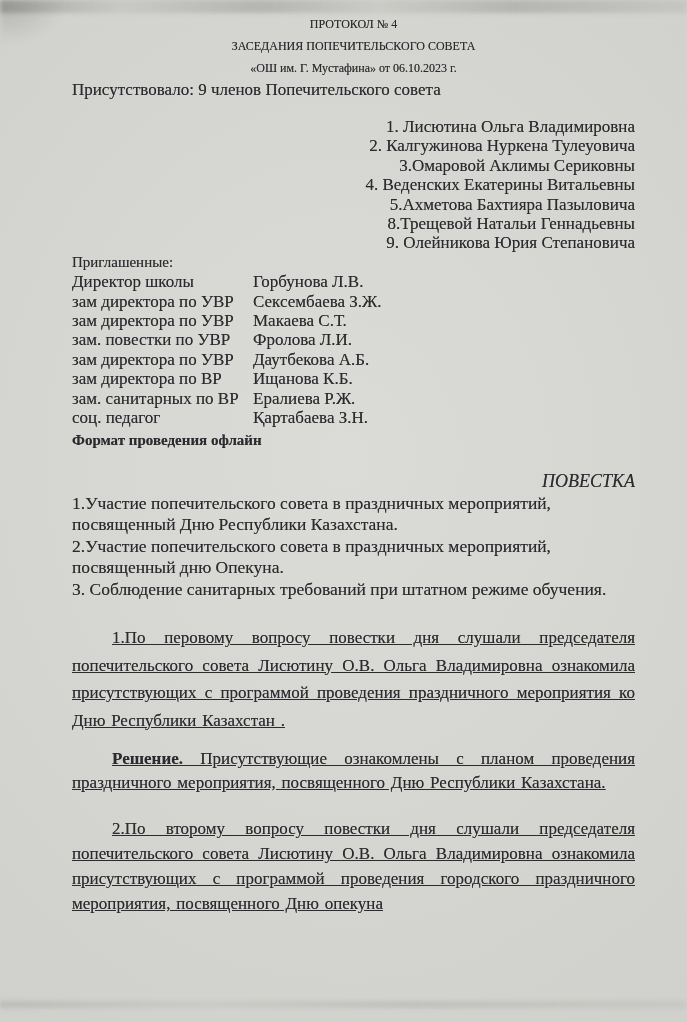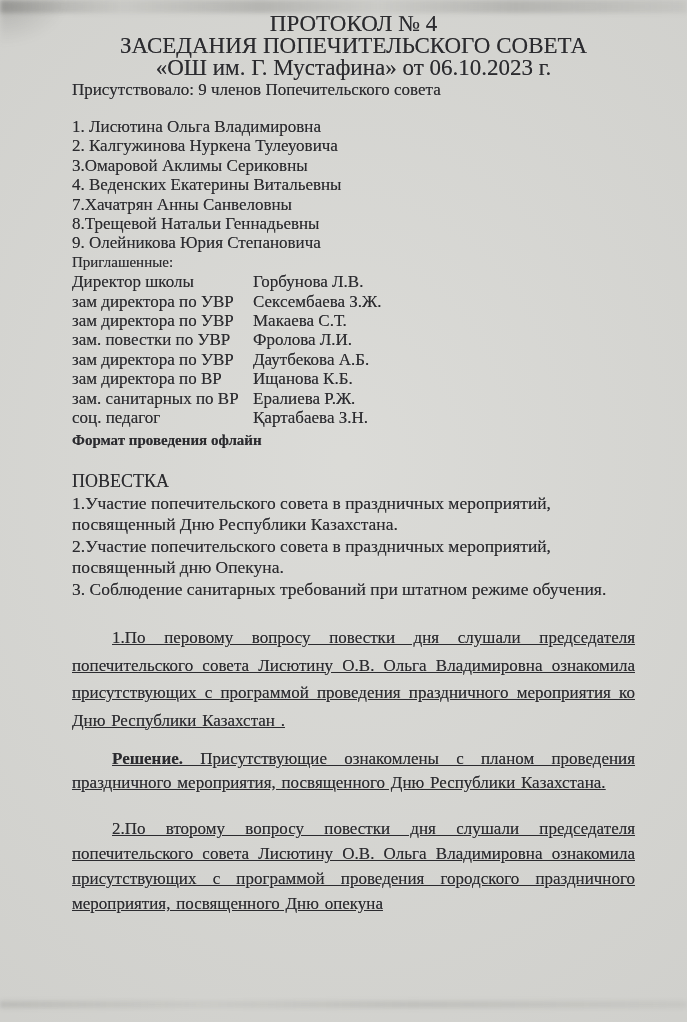--- a/index.html
+++ b/index.html
@@ -31,30 +31,30 @@
   .corner-shade {
     position:absolute; top:0; left:0; width:90px; height:60px;
     background:radial-gradient(100% 100% at 0% 0%, rgba(90,90,88,.28), rgba(90,90,88,0) 75%);
     filter:blur(3px);
   }
   .page {
     position:relative;
     padding:13px 52px 0 72px; 
     text-shadow:0 0 .55px rgba(43,43,47,.55);
   }
-  .doc-header { text-align:center; font-size:23px; line-height:22px; }
+  .doc-header { text-align:center; font-size:12px; line-height:22px; }
   .attendance { text-align:left; font-size:17px; line-height:22px; }
   .members { margin-top:16px; font-size:17px; line-height:19.4px; }
-  .members div { white-space:nowrap; }
+  .members div { white-space:nowrap;text-align:right; }
   .invited-label { font-size:15px; line-height:19.4px; }
   .invited { font-size:17px; line-height:19.4px; }
   .invited-row { display:flex; }
   .invited-row .pos { width:181px; flex:0 0 181px; }
   .format-line { font-size:15px; line-height:20px; font-weight:bold; margin-top:2px; }
-  .agenda-title { text-align:left; font-size:18px; line-height:20px; margin-top:21px; }
+  .agenda-title { text-align:right; font-size:18px; line-height:20px; margin-top:21px;font-style:italic; }
   .agenda { font-size:17.5px; line-height:21.5px; margin-top:2px; }
   .para {
     font-size:17px; line-height:27.5px;
     text-align:justify; text-indent:40px;
     word-spacing:1.5px;
     text-decoration:underline;
   }
   .p1 { margin-top:24px; }
   .resolution { margin-top:13px; line-height:24px; }
   .resolution .lead { font-weight:bold; }
@@ -73,21 +73,21 @@
     <div>ЗАСЕДАНИЯ ПОПЕЧИТЕЛЬСКОГО СОВЕТА</div>
     <div>«ОШ им. Г. Мустафина» от 06.10.2023 г.</div>
   </div>
   <div class="attendance">Присутствовало: 9 членов Попечительского совета</div>
 
   <div class="members">
     <div>1. Лисютина Ольга Владимировна</div>
     <div>2. Калгужинова Нуркена Тулеуовича</div>
     <div>3.Омаровой Аклимы Сериковны</div>
     <div>4. Веденских Екатерины Витальевны</div>
-    <div>7.Хачатрян Анны Санвеловны</div>
+    <div>5.Ахметова Бахтияра Пазыловича</div>
     <div>8.Трещевой Натальи Геннадьевны</div>
     <div>9. Олейникова Юрия Степановича</div>
   </div>
 
   <div class="invited-label">Приглашенные:</div>
 
   <div class="invited">
     <div class="invited-row">
       <span class="pos">Директор школы</span>
       <span class="nm">Горбунова Л.В.</span>

